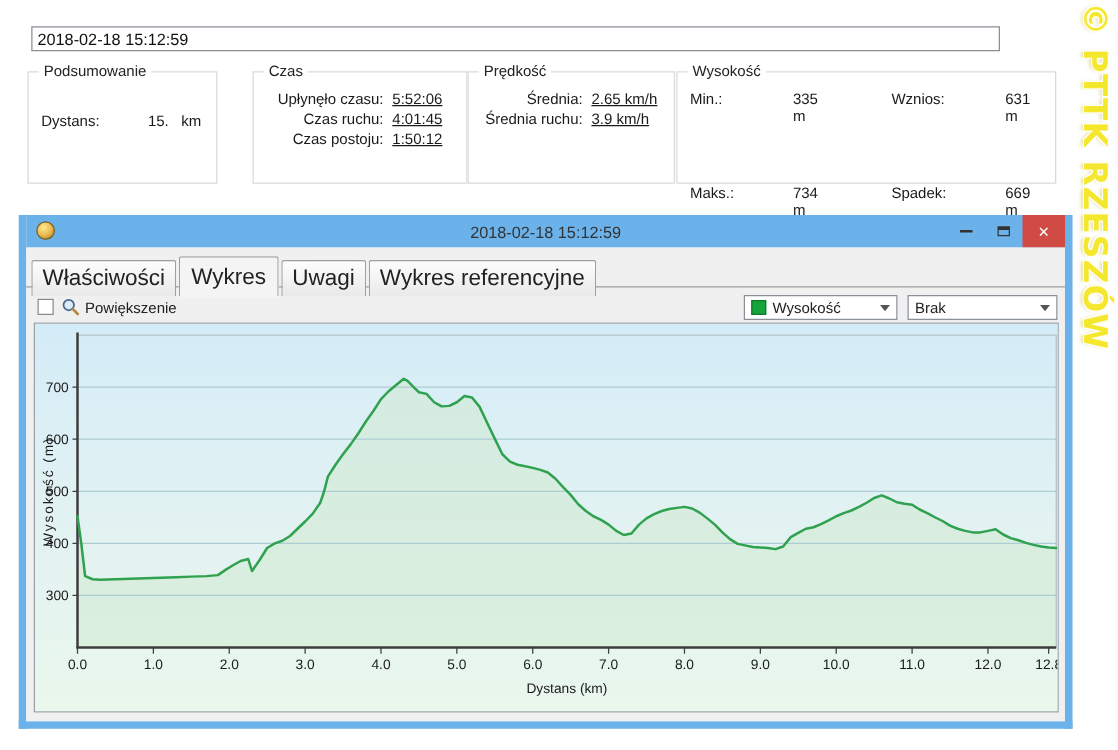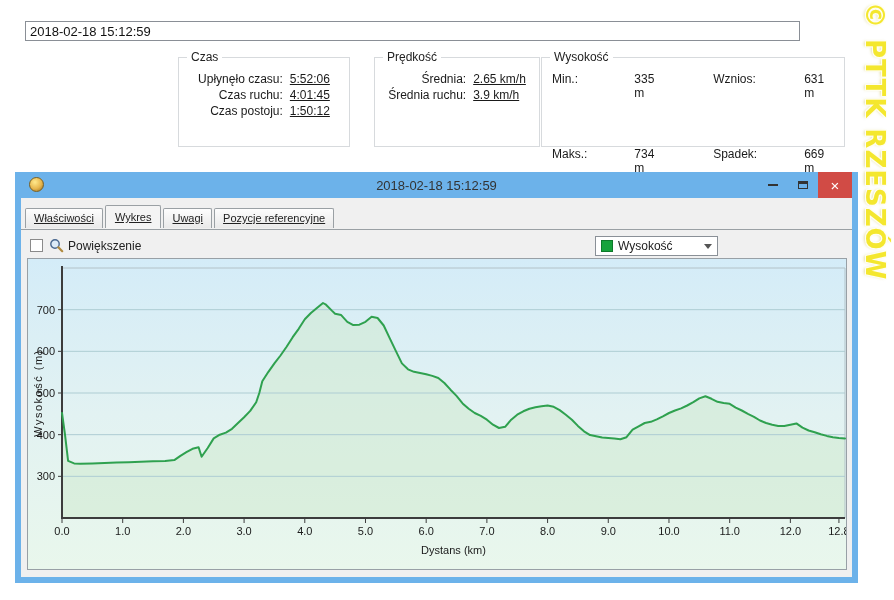--- a/index.html
+++ b/index.html
@@ -7,21 +7,21 @@
         font-family:"Liberation Sans",sans-serif;color:#1a1a1a;}
 
   
   .date-input{position:absolute;left:25px;top:21px;width:765px;height:18px;
         border:1px solid #8a8f96;background:#fff;font-family:"Liberation Sans",sans-serif;
         font-size:13px;color:#111;padding:0 4px;}
   .groupbox{position:absolute;top:57px;height:88px;border:1px solid #d7dadd;background:#fff;}
   .groupbox .gb-title{position:absolute;top:-8px;left:8px;background:#fff;padding:0 4px;
         font-size:12px;color:#222;white-space:nowrap;}
   .gb-pods{left:22px;width:150px;}
-  .gb-czas{left:178px;width:170px;}
+  .gb-czas{left:202px;width:170px;}
   .gb-pred{left:374px;width:164px;}
   .gb-wys{left:541px;width:302px;}
   .stat-grid{display:grid;grid-template-columns:auto auto;column-gap:7px;row-gap:2px;
         font-size:12px;padding:14px 8px 0 8px;}
   .stat-grid .lbl{text-align:right;white-space:nowrap;}
   .stat-grid .val{text-align:left;white-space:nowrap;text-decoration:underline;}
   .stat-grid4{display:grid;grid-template-columns:auto auto auto auto;column-gap:8px;row-gap:2px;
         font-size:12px;padding:14px 8px 0 10px;gap:47px;}
   .pods-row{display:grid;grid-template-columns:auto 1fr auto;font-size:12px;padding:32px 12px 0 10px;column-gap:6px;}
   .pods-row .val{text-align:right;padding-right:4px;}
@@ -39,23 +39,23 @@
   .cap-btn{width:30px;height:26px;display:flex;align-items:center;justify-content:center;}
   .glyph-min{width:10px;height:2px;background:#333;}
   .glyph-max{width:10px;height:8px;border:1px solid #333;border-top:3px solid #333;box-sizing:border-box;background:transparent;}
   .cap-close{width:34px;background:#d14b45;}
   .glyph-close{color:#fff;font-size:15px;line-height:15px;}
 
   .window-client{position:relative;width:831px;height:379px;background:#f0f0f0;}
 
   
   .tab-strip{position:relative;display:flex;align-items:flex-end;padding:7px 0 0 4px;z-index:2;}
-  .tab{font-size:11px;color:#222;background:linear-gradient(#fdfdfd,#e9e9e9);
+  .tab{font-size:18px;color:#222;background:linear-gradient(#fdfdfd,#e9e9e9);
         border:1px solid #9aa0a4;border-bottom:none;border-radius:2px 2px 0 0;
-        padding:3px 8px 4px 8px;margin-right:2px;position:relative;text-decoration:underline;}
+        padding:3px 8px 4px 8px;margin-right:2px;position:relative;}
   .tab.active{background:#f4f4f4;padding:5px 9px 5px 9px;z-index:3;box-shadow:0 1px 0 0 #f4f4f4;}
   .tab-page-line{position:absolute;left:0;top:31px;width:831px;height:1px;background:#9aa0a4;z-index:1;}
 
   
   .checkbox{position:absolute;left:9px;top:41px;width:13px;height:13px;background:#fff;
         border:1px solid #8a8a8a;box-sizing:border-box;}
   .magnifier{position:absolute;left:28px;top:40px;width:15px;height:15px;}
   .zoom-label{position:absolute;left:47px;top:41px;font-size:12px;color:#222;text-align:center;}
   .combo{position:absolute;top:38px;height:20px;box-sizing:border-box;border:1px solid #8a9097;
         background:#fff;display:flex;align-items:center;padding:0 5px;font-size:12px;color:#222;}
@@ -76,20 +76,28 @@
         text-shadow:-1px -1px 0 #fffef0,1px -1px 0 #fffef0,-1px 1px 0 #fffef0,1px 1px 0 #fffef0,
                     0 2px 3px rgba(180,160,0,.35);}
 </style>
 </head>
 <body>
 
 <div class="page">
 
   <input class="date-input" readonly="" value="2018-02-18 15:12:59" style="">
 
+  <div class="groupbox gb-pods">
+    <span class="gb-title">Podsumowanie</span>
+    <div class="pods-row">
+      <span class="lbl">Dystans:</span>
+      <span class="val">15.</span>
+      <span class="unit">km</span>
+    </div>
+  </div>
 
   <div class="groupbox gb-czas">
     <span class="gb-title">Czas</span>
     <div class="stat-grid" id="czas-grid">
         <span class="lbl">Upłynęło czasu:</span>
         <span class="val">5:52:06</span>
         <span class="lbl">Czas ruchu:</span>
         <span class="val">4:01:45</span>
         <span class="lbl">Czas postoju:</span>
         <span class="val">1:50:12</span>
@@ -136,33 +144,37 @@
         </div>
       </div>
     </div>
 
     <div class="window-client">
       <div class="tab-page-line"></div>
       <div class="tab-strip" id="tab-strip">
           <div class="tab">Właściwości</div>
           <div class="tab active">Wykres</div>
           <div class="tab">Uwagi</div>
-          <div class="tab">Pozycje referencyjne</div>
+          <div class="tab">Wykres referencyjne</div>
         </div>
 
       <span class="checkbox"></span>
       <svg class="magnifier" viewBox="0 0 15 15">
         <circle cx="6" cy="6" r="4.2" fill="#dcebf7" stroke="#49688f" stroke-width="1.4"></circle>
         <line x1="9.3" y1="9.3" x2="13.2" y2="13.2" stroke="#b08a3e" stroke-width="2.2" stroke-linecap="round"></line>
       </svg>
       <span class="zoom-label">Powiększenie</span>
 
       <div class="combo combo-series">
         <span class="swatch"></span>
         <span>Wysokość</span>
+        <span class="chev"></span>
+      </div>
+      <div class="combo combo-overlay">
+        <span>Brak</span>
         <span class="chev"></span>
       </div>
 
       <div class="chart-panel" id="chart-panel"><svg width="818" height="310" viewBox="0 0 818 310">
             <defs>
               <linearGradient id="bgGrad" x1="0" y1="0" x2="0" y2="1">
                 <stop offset="0%" stop-color="#d4ecf8"></stop>
                 <stop offset="50%" stop-color="#e2f2f2"></stop>
                 <stop offset="100%" stop-color="#e9f7ec"></stop>
               </linearGradient>

